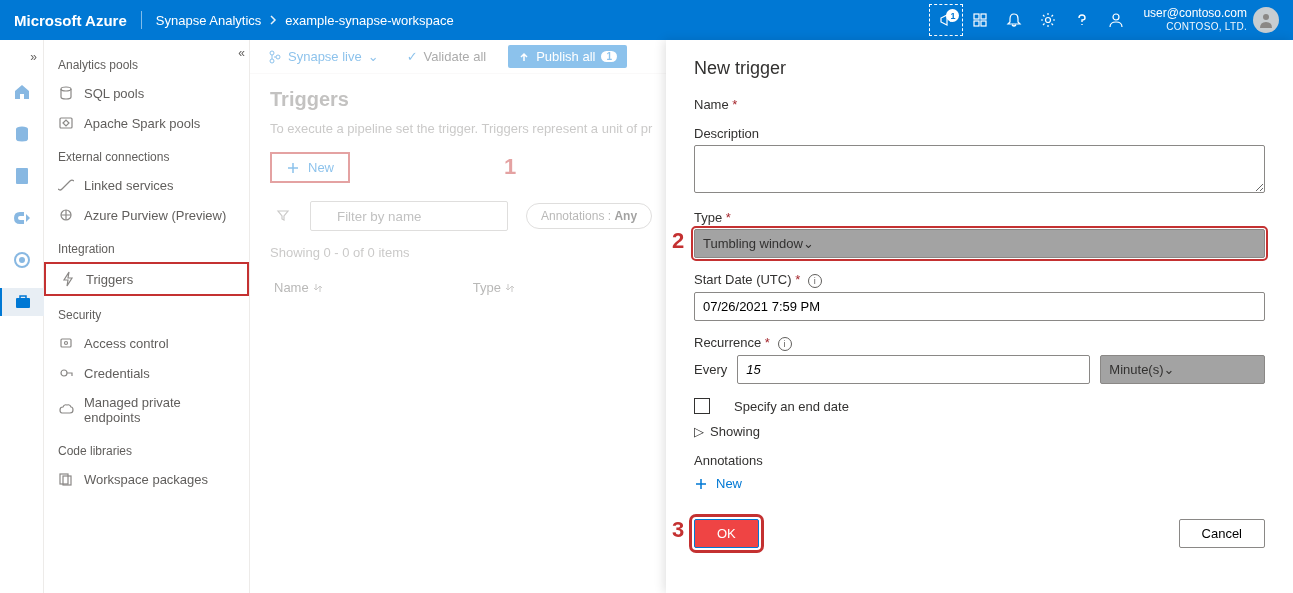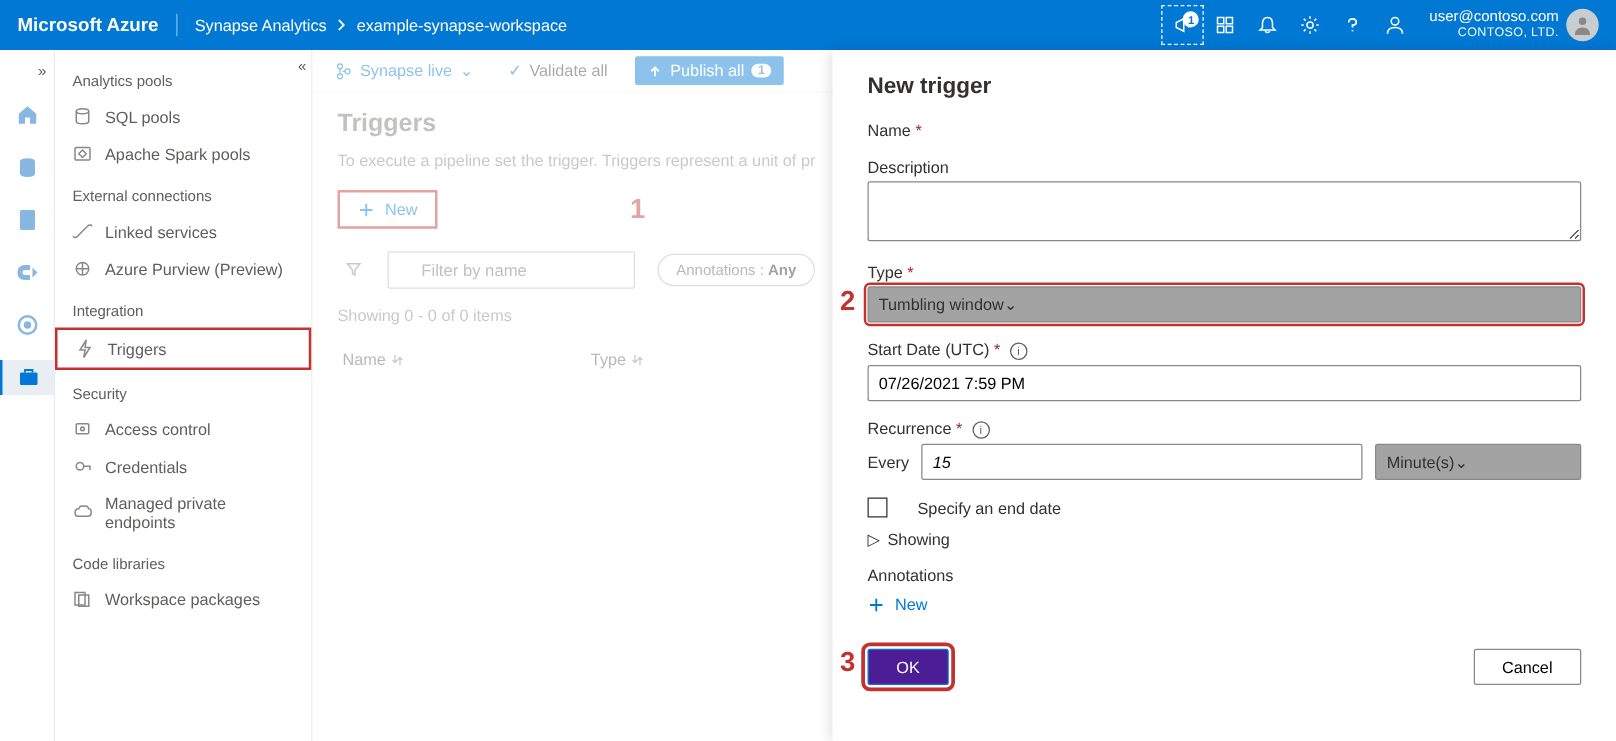--- a/index.html
+++ b/index.html
@@ -56,40 +56,40 @@
 .count { margin-top: 14px; color:#8a8886; font-size: 13px;}
 .thead { display:flex; gap: 150px; margin-top: 14px; padding: 6px 4px; color:#636260; font-size:13px;}
 .thead span { display:flex; align-items:center; gap:4px;}
 .empty { text-align:center; color:#8a8886; margin-top: 180px; font-size:13px;}
 
 
 .dim { position:absolute; inset:0; background: rgba(255,255,255,0.55); pointer-events:none; }
 
 
 .panel { position:absolute; right:0; top:0; bottom:0; width: 627px; background:#fff; box-shadow: -2px 0 10px rgba(0,0,0,.12); padding: 18px 28px 16px 28px; overflow-y:auto; }
-.panel h2 { font-size: 18px; font-weight: 700; margin-bottom: 18px; }
+.panel h2 { font-size: 18px; font-weight: 400; margin-bottom: 18px; }
 .fld { margin-bottom: 14px; }
 .fld label { display:block; font-size: 13px; color:#323130; margin-bottom: 4px; }
 .req { color: #a4262c; }
 .fld input[type=text], .fld textarea, .fld .select { width: 100%; border:1px solid #8a8886; padding: 6px 8px; font-size:13px; border-radius:2px; font-family:inherit;}
 .fld textarea { height: 48px; resize: both; }
 .fld .select { display:flex; justify-content:flex-start; align-items:center; cursor:pointer; background:#a3a3a3;}
 .fld .select.hl { outline: 2px solid #c43131; outline-offset: 1px; }
 .fld .info { display:inline-flex; width:14px; height:14px; border:1px solid #605e5c; border-radius:50%; align-items:center; justify-content:center; font-size:9px; margin-left:4px; color:#605e5c;}
 .recur-row { display:flex; align-items:center; gap: 10px; }
 .recur-row .lbl { font-size:13px; }
 .recur-row input { width: 260px; font-style: italic; }
 .recur-row .select { width: 260px; }
 .chkrow { display:flex; align-items:center; gap:24px; margin: 10px 0; }
 .chkrow .box { width:16px; height:16px; border:1px solid #323130; }
 .adv { display:flex; align-items:center; gap:6px; cursor:pointer; margin: 10px 0 14px 0; font-size:13px;}
 .annot-new { display:flex; align-items:center; gap:8px; color:#0078d4; cursor:pointer; font-size:13px; padding:4px 0;}
 .panel-footer { display:flex; gap: 12px; align-items:center; margin-top: 24px; }
 .btn { padding: 6px 22px; font-size:13px; border:1px solid #8a8886; background:#fff; cursor:pointer; border-radius:2px;}
-.btn.primary { background:#4c1d95; color:#fff; border-color:#0078d4; outline: 3px solid #c43131; outline-offset: 2px;}
+.btn.primary { background:#ef4444; color:#fff; border-color:#0078d4; outline: 3px solid #c43131; outline-offset: 2px;}
 .btn.cancel { margin-left:auto; }
 
 svg { display:block; }
 </style>
 </head>
 <body>
 
 <div class="topbar">
   <span class="brand">Microsoft Azure</span>
   <span class="divider"></span>

